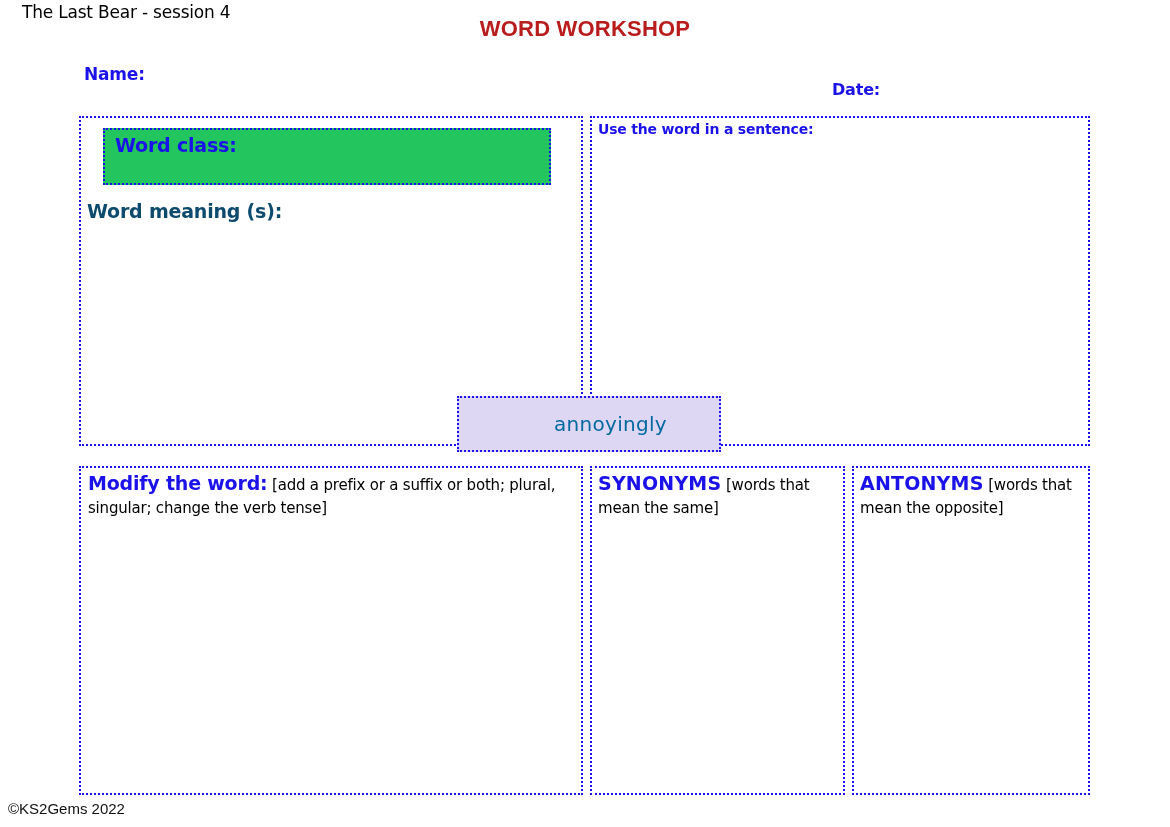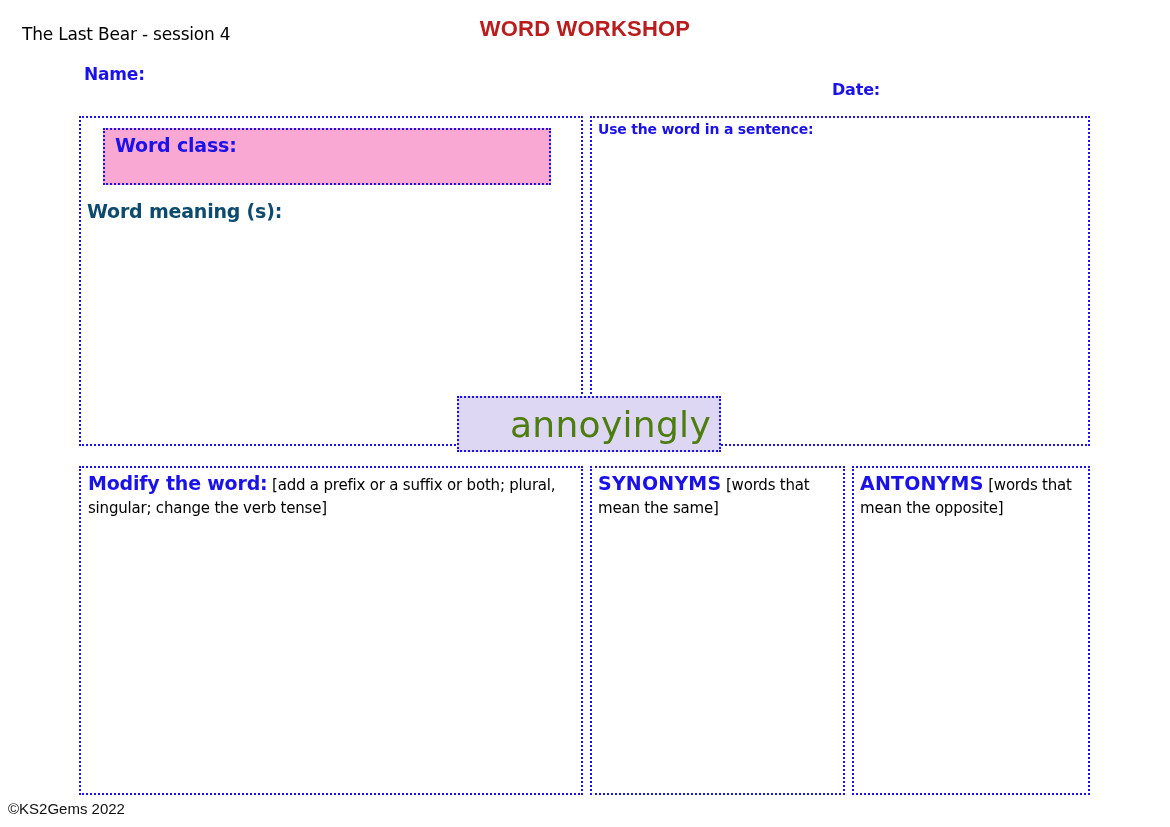--- a/index.html
+++ b/index.html
@@ -18,21 +18,21 @@
   
   .abs { position: absolute; }
   .comic {
     font-family: "DejaVu Sans", sans-serif;
     letter-spacing: -0.2px;
   }
 
   
   #session-label {
     left: 22px;
-    top: 24px;
+    top: 2px;
     font-size: 17px;
     color: #000000;
     font-weight: 400;
   }
   #page-title {
     left: 0;
     top: 16px;
     width: 1170px;
     text-align: center;
     font-family: "Liberation Sans", sans-serif;
@@ -68,21 +68,21 @@
   #panel-modify       { left: 79px;  top: 466px; width: 504px; height: 329px; }
   #panel-synonyms     { left: 590px; top: 466px; width: 255px; height: 329px; }
   #panel-antonyms     { left: 852px; top: 466px; width: 238px; height: 329px; }
 
   
   #word-class-box {
     left: 103px;
     top: 128px;
     width: 448px;
     height: 57px;
-    background: #f9a8d4;
+    background: #22c55e;
     border: 2px dotted #1a12e8;
     box-sizing: border-box;
   }
   #word-class-label {
     position: absolute;
     left: 10px;
     top: 4px;
     font-size: 19px;
     font-weight: bold;
     color: #1a12e8;
@@ -112,22 +112,22 @@
     height: 56px;
     background: #ddd7f3;
     border: 2px dotted #1a12e8;
     box-sizing: border-box;
     display: flex;
     align-items: center;
     justify-content: center;
     z-index: 5;
   }
   #focus-word-text {
-    font-size: 36px;
-    color: #4d7c0f;
+    font-size: 20px;
+    color: #0369a1;
     letter-spacing: 0.3px;
     margin-left: 43px;
   }
 
   
   .head-wrap {
     position: absolute;
     font-size: 15px;
     line-height: 1.45;
     color: #000000;

